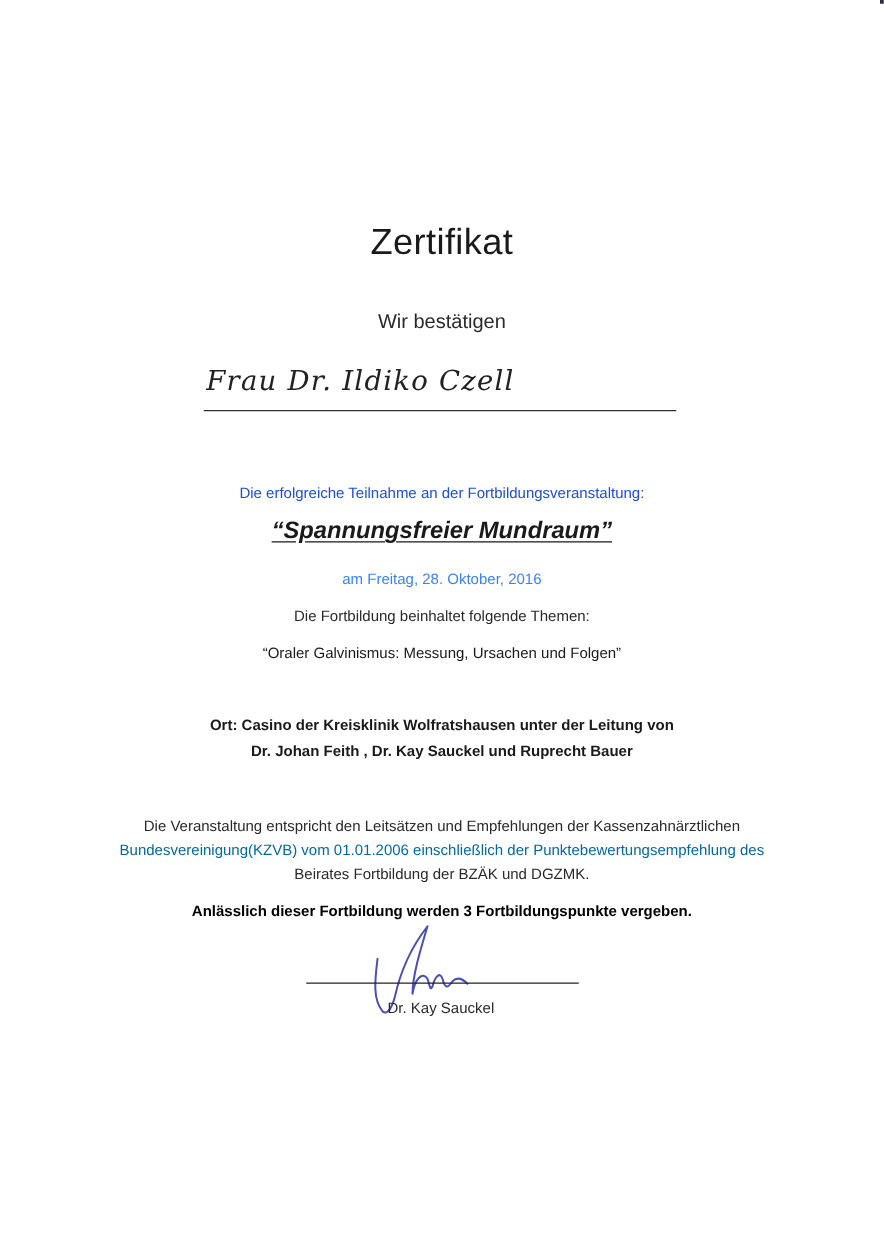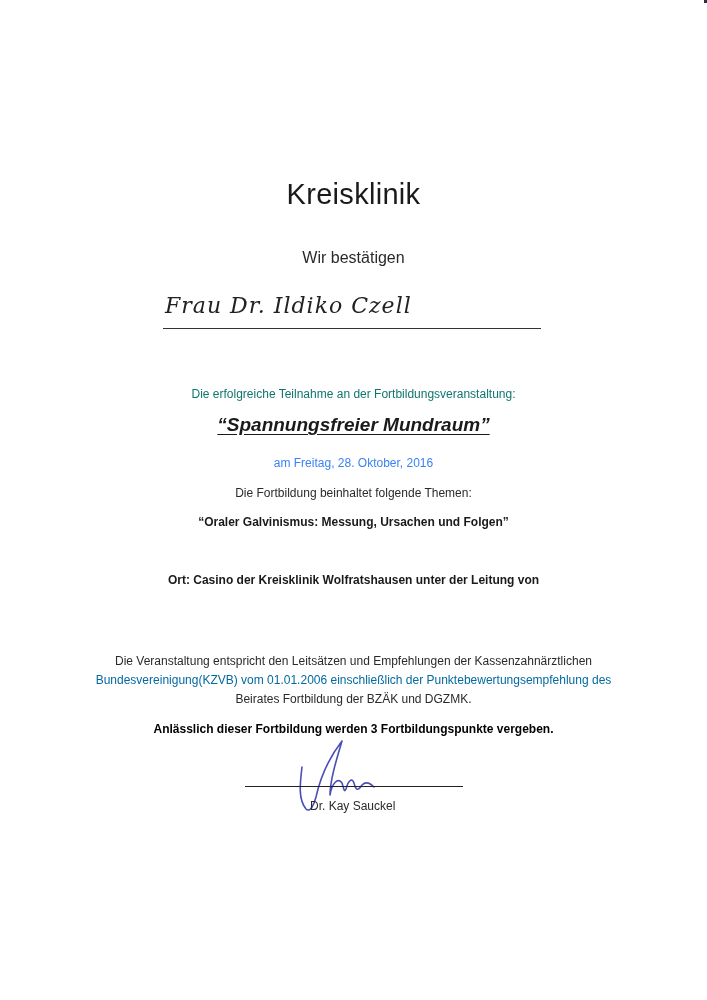--- a/index.html
+++ b/index.html
@@ -63,21 +63,21 @@
       position: absolute;
       left: 0;
       top: 35px;
       width: 378px;
       height: 1px;
       background: #333;
     }
     .participation {
       top: 387px;
       font-size: 12px;
-      color: #0f766e;
+      color: #1d4ed8;
     }
     .event-title {
       top: 414px;
       font-size: 19px;
       font-weight: bold;
       font-style: italic;
       text-decoration: underline;
       text-underline-offset: 3px;
       color: #1a1a1a;
     }
@@ -87,21 +87,21 @@
       color: #3b82f6;
     }
     .topics-intro {
       top: 486px;
       font-size: 12px;
       color: #2a2a2a;
     }
     .topic {
       top: 515px;
       font-size: 12px;
-      font-weight: bold;
+      font-weight: normal;
       color: #1a1a1a;
     }
     .location {
       top: 573px;
       font-size: 12px;
       font-weight: bold;
       color: #1a1a1a;
     }
     .leaders {
       top: 594px;
@@ -153,41 +153,42 @@
       width: 3px;
       height: 3px;
       background: #2a2f44;
     }
   </style>
 </head>
 <body>
 
 <div class="page">
 
-  <div class="center-line title">Kreisklinik</div>
+  <div class="center-line title">Zertifikat</div>
 
   <div class="center-line confirm">Wir bestätigen</div>
 
   <div class="name-row">
     <span class="name-hand">Frau Dr. Ildiko Czell</span>
     <div class="name-line"></div>
   </div>
 
   <div class="center-line participation">Die erfolgreiche Teilnahme an der Fortbildungsveranstaltung:</div>
 
   <div class="center-line event-title">“Spannungsfreier Mundraum”</div>
 
   <div class="center-line event-date">am Freitag, 28. Oktober, 2016</div>
 
   <div class="center-line topics-intro">Die Fortbildung beinhaltet folgende Themen:</div>
 
   <div class="center-line topic">“Oraler Galvinismus: Messung, Ursachen und Folgen”</div>
 
   <div class="center-line location">Ort: Casino der Kreisklinik Wolfratshausen unter der Leitung von</div>
 
+  <div class="center-line leaders">Dr. Johan Feith , Dr. Kay Sauckel und Ruprecht Bauer</div>
 
   <div class="center-line guide-1">Die Veranstaltung entspricht den Leitsätzen und Empfehlungen der Kassenzahnärztlichen</div>
   <div class="center-line guide-2">Bundesvereinigung(KZVB) vom 01.01.2006 einschließlich der Punktebewertungsempfehlung des</div>
   <div class="center-line guide-3">Beirates Fortbildung der BZÄK und DGZMK.</div>
 
   <div class="center-line points">Anlässlich dieser Fortbildung werden 3 Fortbildungspunkte vergeben.</div>
 
   <div class="signature-block">
     <svg class="sig-svg" width="130" height="80" viewBox="0 0 130 80">
       <path d="M12 28 C 10 45, 8 60, 16 70 C 20 74, 24 66, 26 58 C 30 40, 38 20, 52 2 C 46 22, 40 42, 40 56 C 42 44, 48 38, 52 44 C 54 50, 54 54, 56 50 C 58 42, 62 38, 64 44 C 66 52, 68 52, 72 46 C 76 42, 80 44, 84 48" fill="none" stroke="#4a4fb8" stroke-width="1.6" stroke-linecap="round" stroke-linejoin="round"></path>

